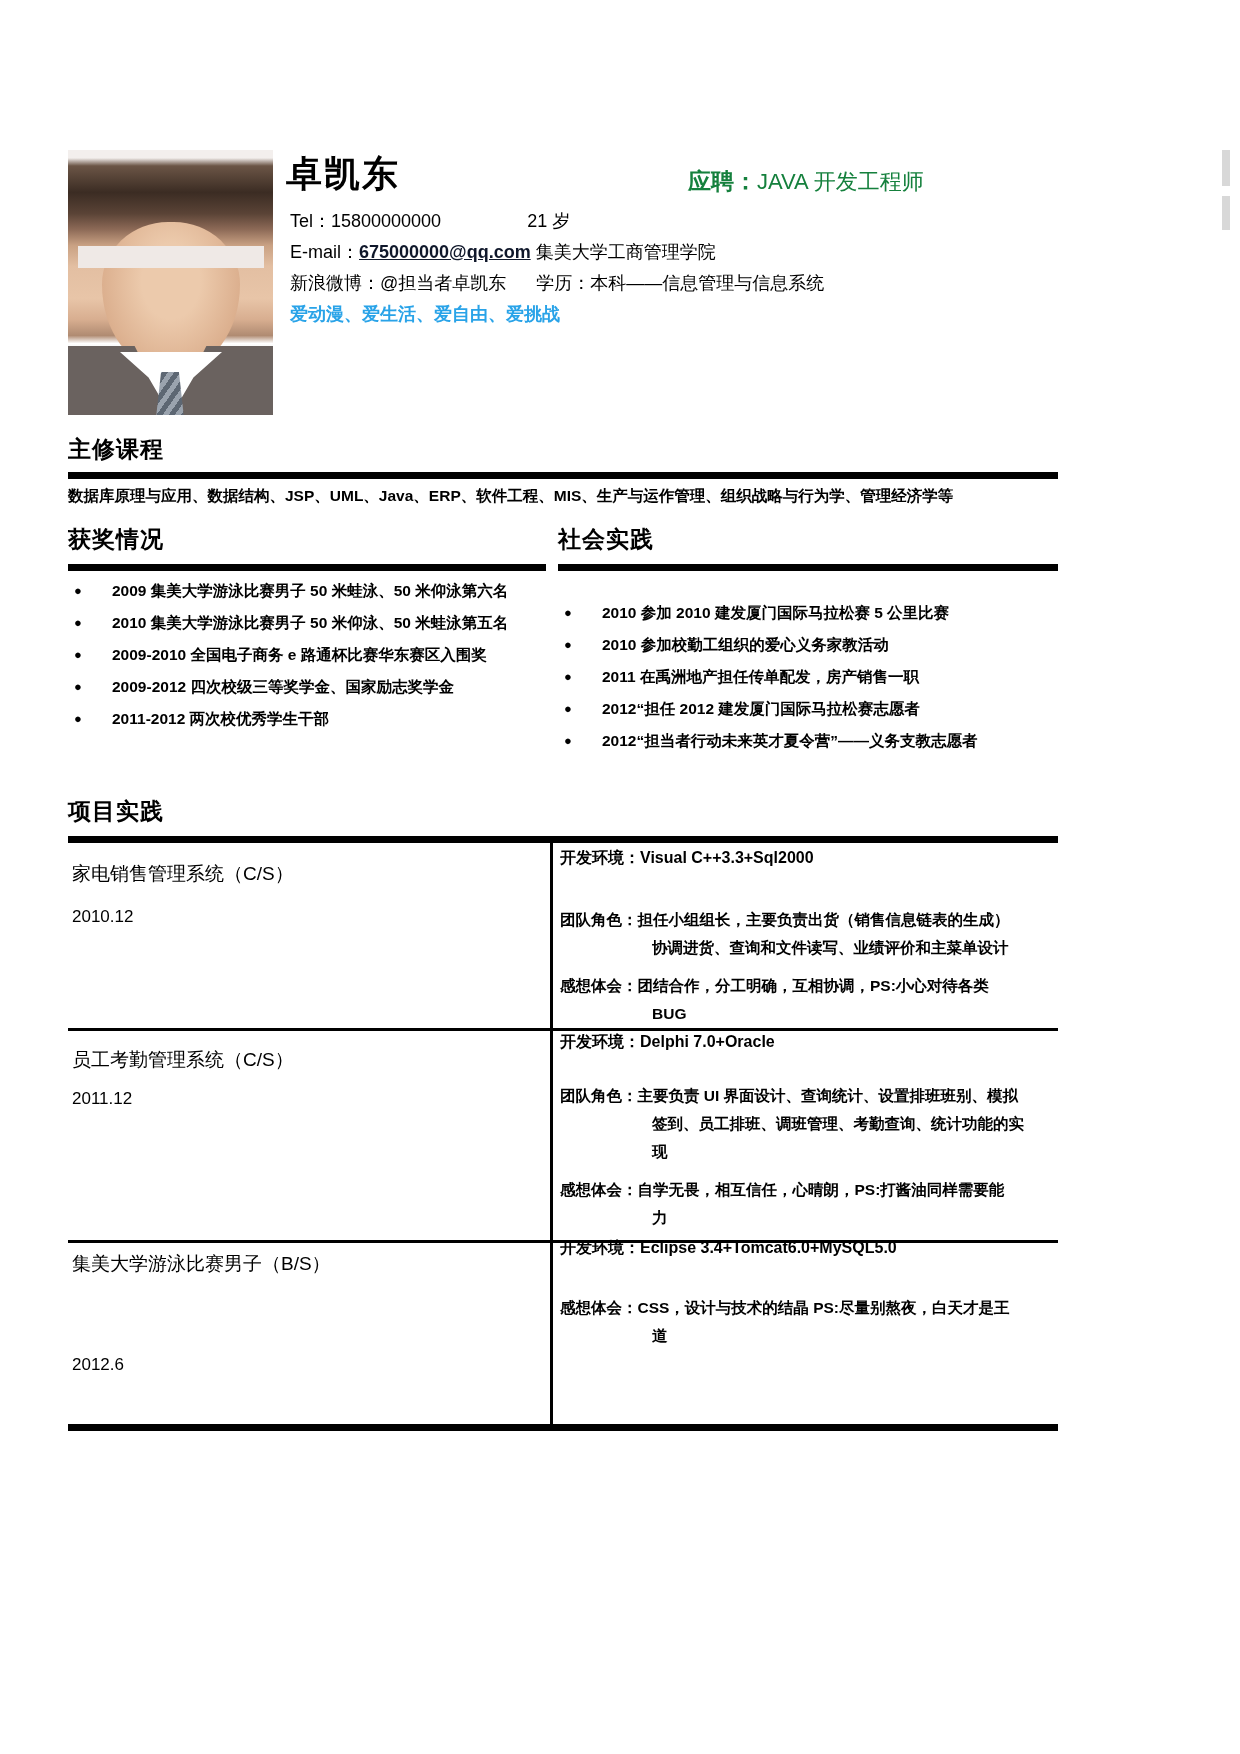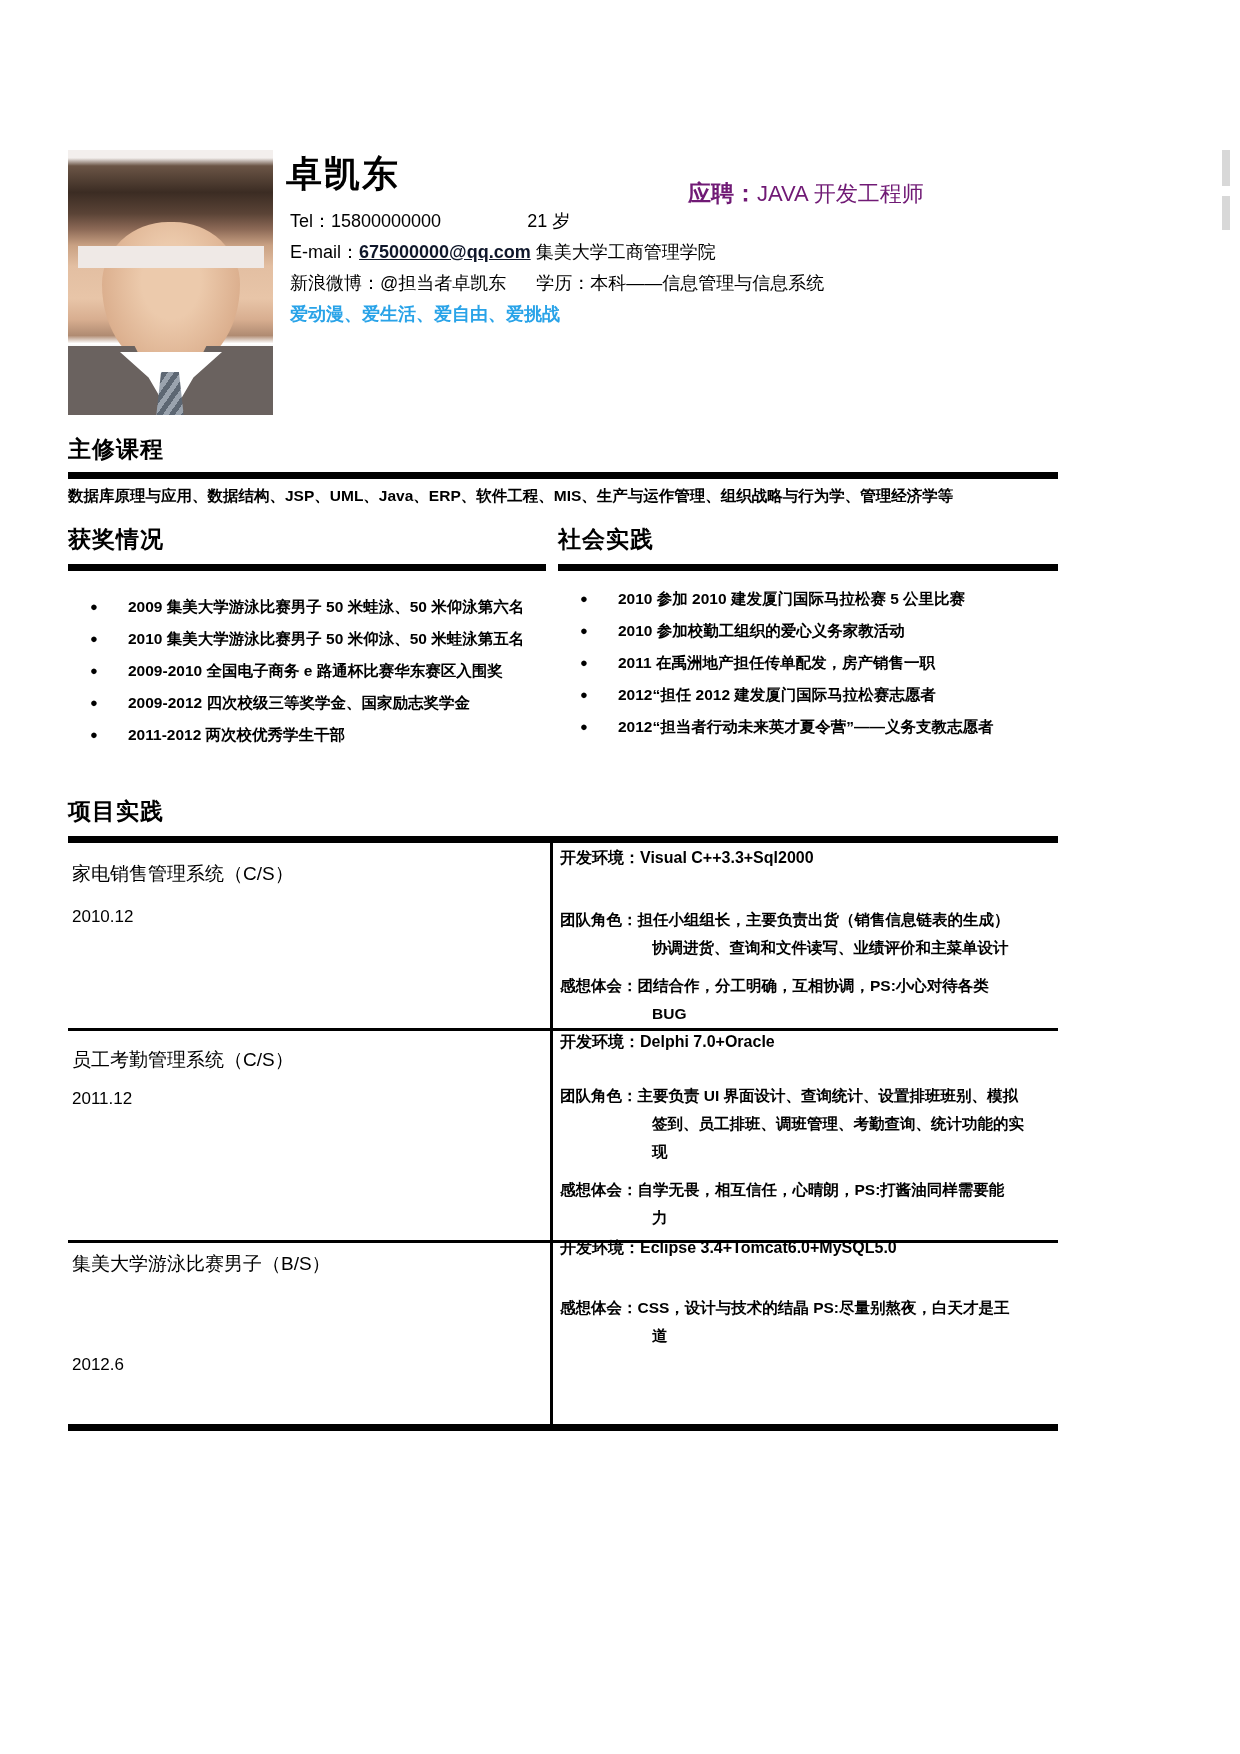--- a/index.html
+++ b/index.html
@@ -102,23 +102,23 @@
     left: 218px;
     top: 6px;
     font-size: 36px;
     font-weight: bold;
     letter-spacing: 2px;
     line-height: 1;
   }
   .apply {
     position: absolute;
     left: 620px;
-    top: 28px;
+    top: 16px;
     font-size: 23px;
-    color: #701a75;
+    color: #15803d;
     font-weight: bold;
     white-space: nowrap;
   }
   .apply .apply-val {
     font-weight: normal;
     font-size: 22px;
   }
   .contact {
     position: absolute;
     left: 222px;
@@ -192,21 +192,21 @@
     margin: 0 0 2px 0;
     padding-left: 44px;
   }
   .bullets li::before {
     content: "\25CF";
     position: absolute;
     left: 6px;
     top: 0;
     font-size: 13px;
   }
-  ul.bullets { margin: 16px; padding: 0; }
+  ul.bullets { margin: 0; padding: 0; }
 
   
   .proj-name {
     position: absolute;
     font-size: 19px;
     line-height: 1.3;
     white-space: nowrap;
   }
   .proj-date {
     position: absolute;
@@ -280,21 +280,21 @@
   <div class="rule" style="left:68px; top:564px; width:478px;"></div>
   <div class="rule" style="left:558px; top:564px; width:500px;"></div>
 
   <ul class="bullets" id="awards-list" style="left:68px; top:576px; width:486px;">
       <li>2009 集美大学游泳比赛男子 50 米蛙泳、50 米仰泳第六名</li>
       <li>2010 集美大学游泳比赛男子 50 米仰泳、50 米蛙泳第五名</li>
       <li>2009-2010 全国电子商务 e 路通杯比赛华东赛区入围奖</li>
       <li>2009-2012 四次校级三等奖学金、国家励志奖学金</li>
       <li>2011-2012 两次校优秀学生干部</li>
     </ul>
-  <ul class="bullets" id="practice-list" style="left:558px; top:568px; width:500px;">
+  <ul class="bullets" id="practice-list" style="left:558px; top:598px; width:500px;">
       <li>2010 参加 2010 建发厦门国际马拉松赛 5 公里比赛</li>
       <li>2010 参加校勤工组织的爱心义务家教活动</li>
       <li>2011 在禹洲地产担任传单配发，房产销售一职</li>
       <li>2012“担任 2012 建发厦门国际马拉松赛志愿者</li>
       <li>2012“担当者行动未来英才夏令营”——义务支教志愿者</li>
     </ul>
 
   <div class="sec-title" style="left:68px; top:800px;">项目实践</div>
   <div class="rule" style="left:68px; top:836px; width:990px;"></div>
 

